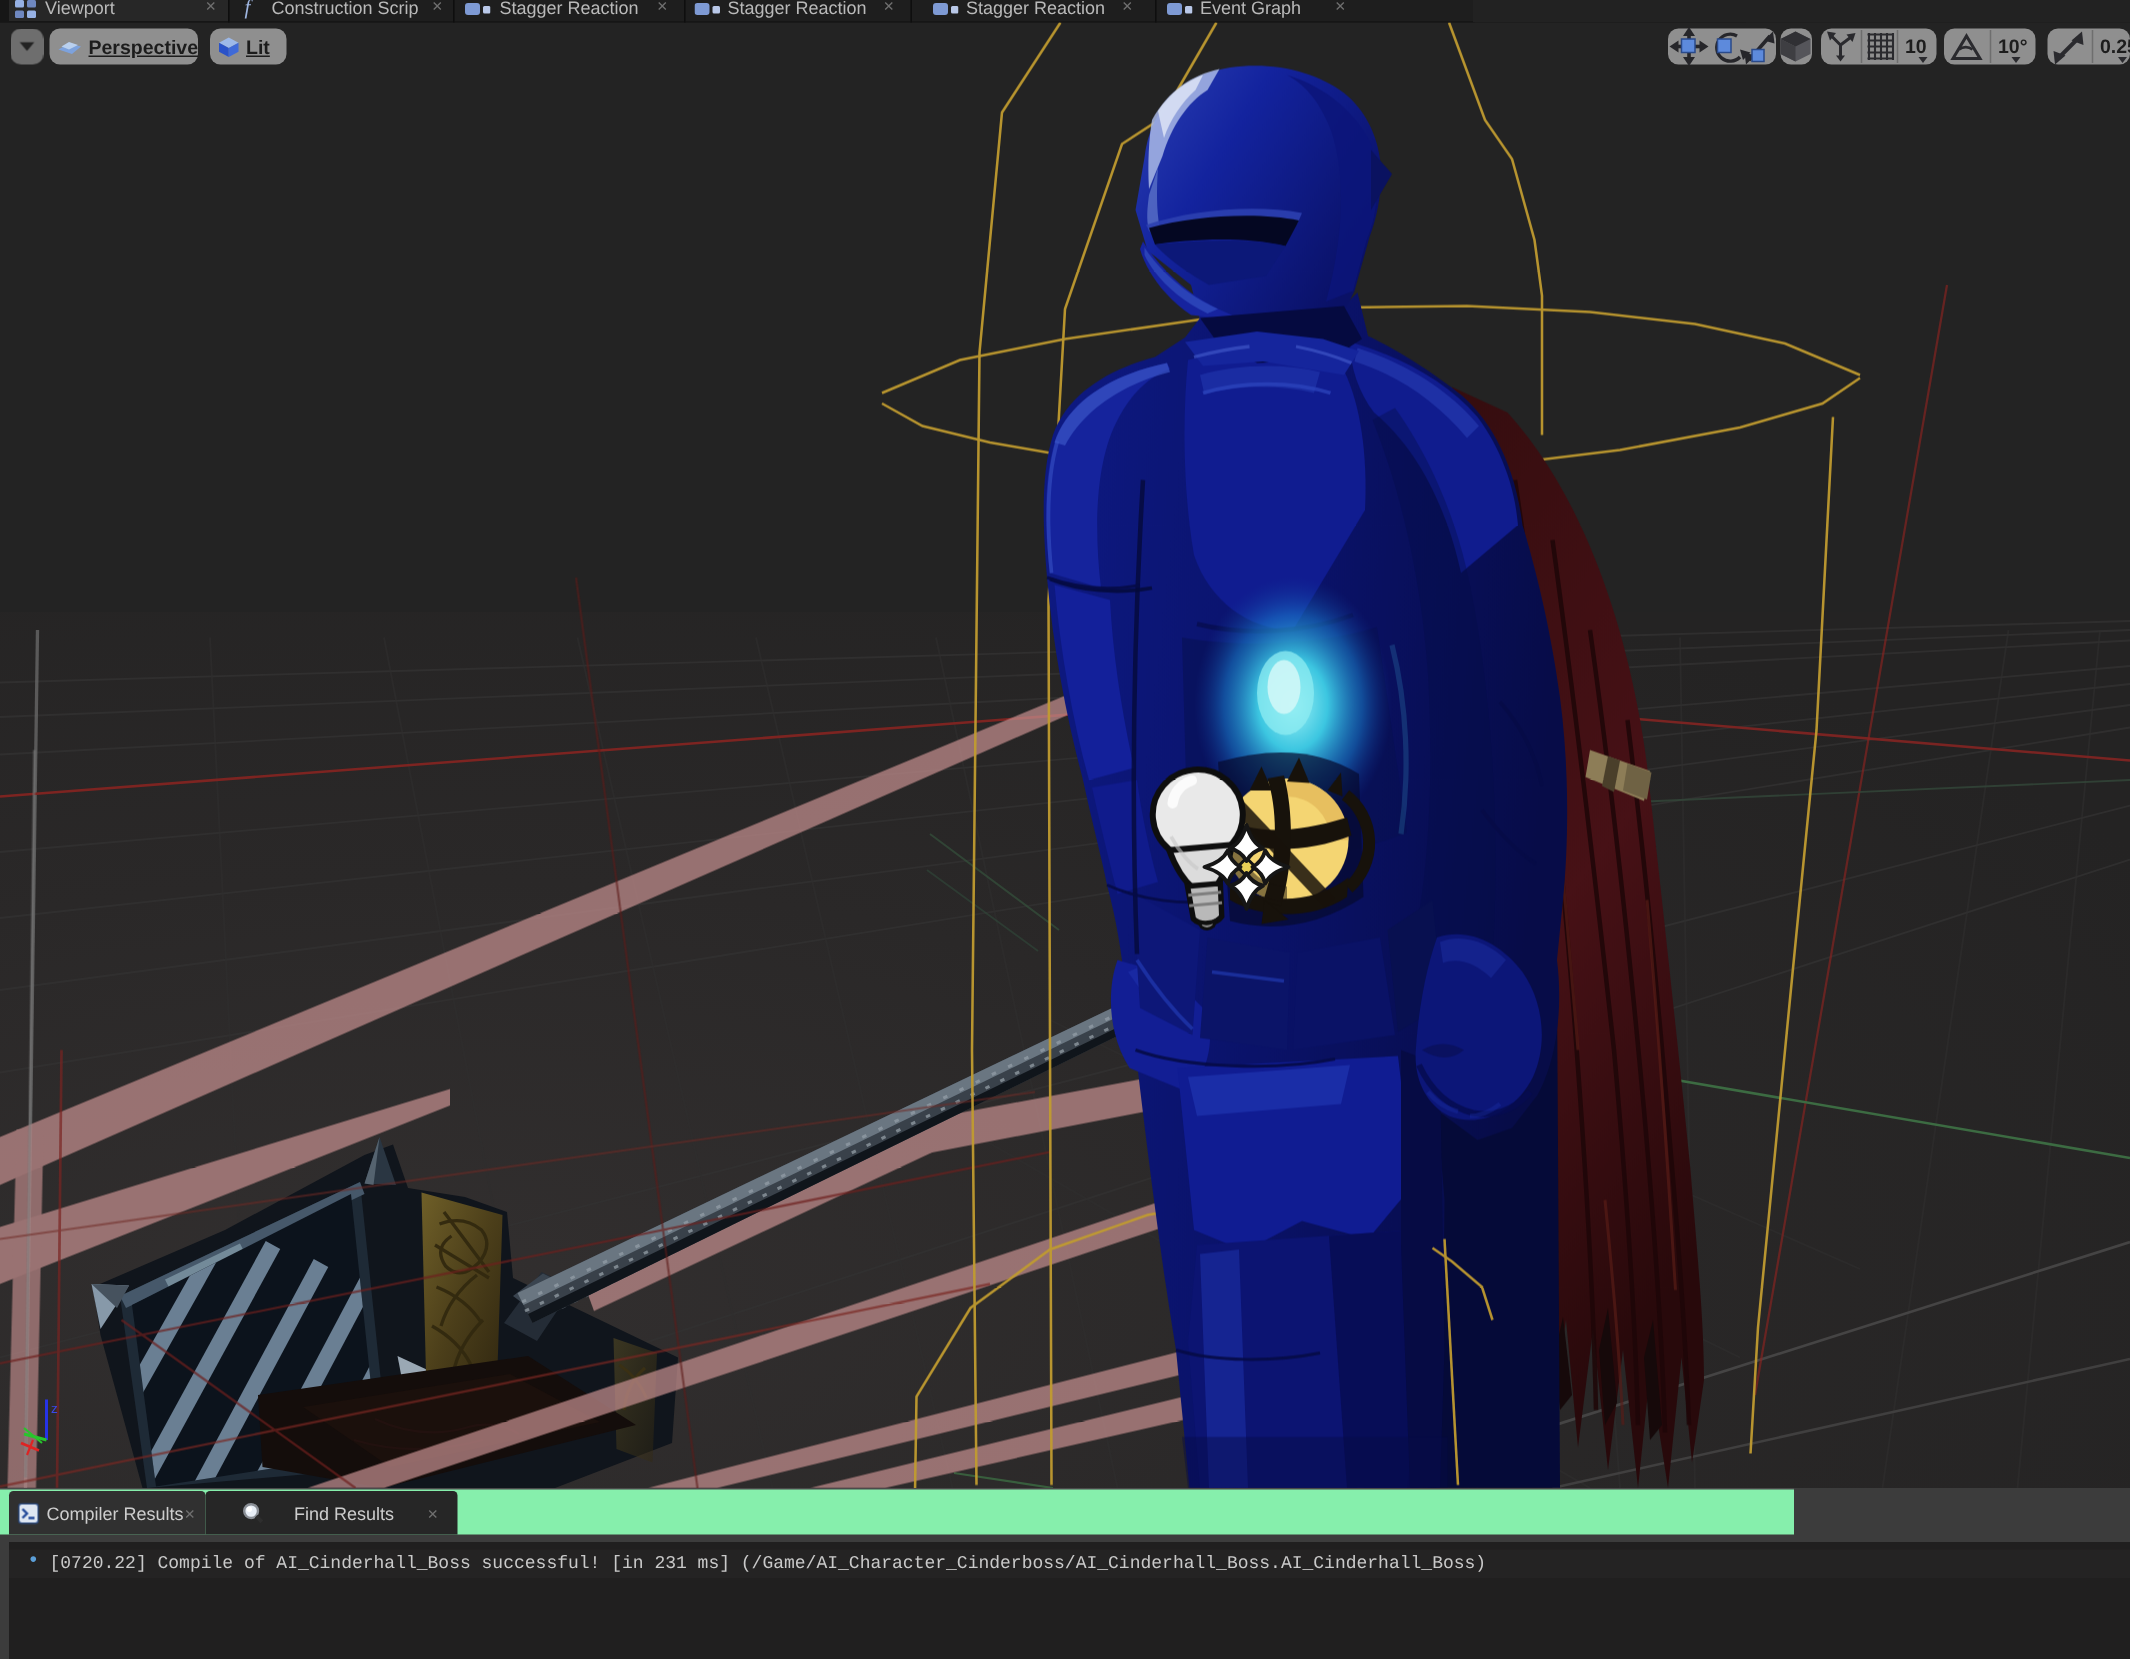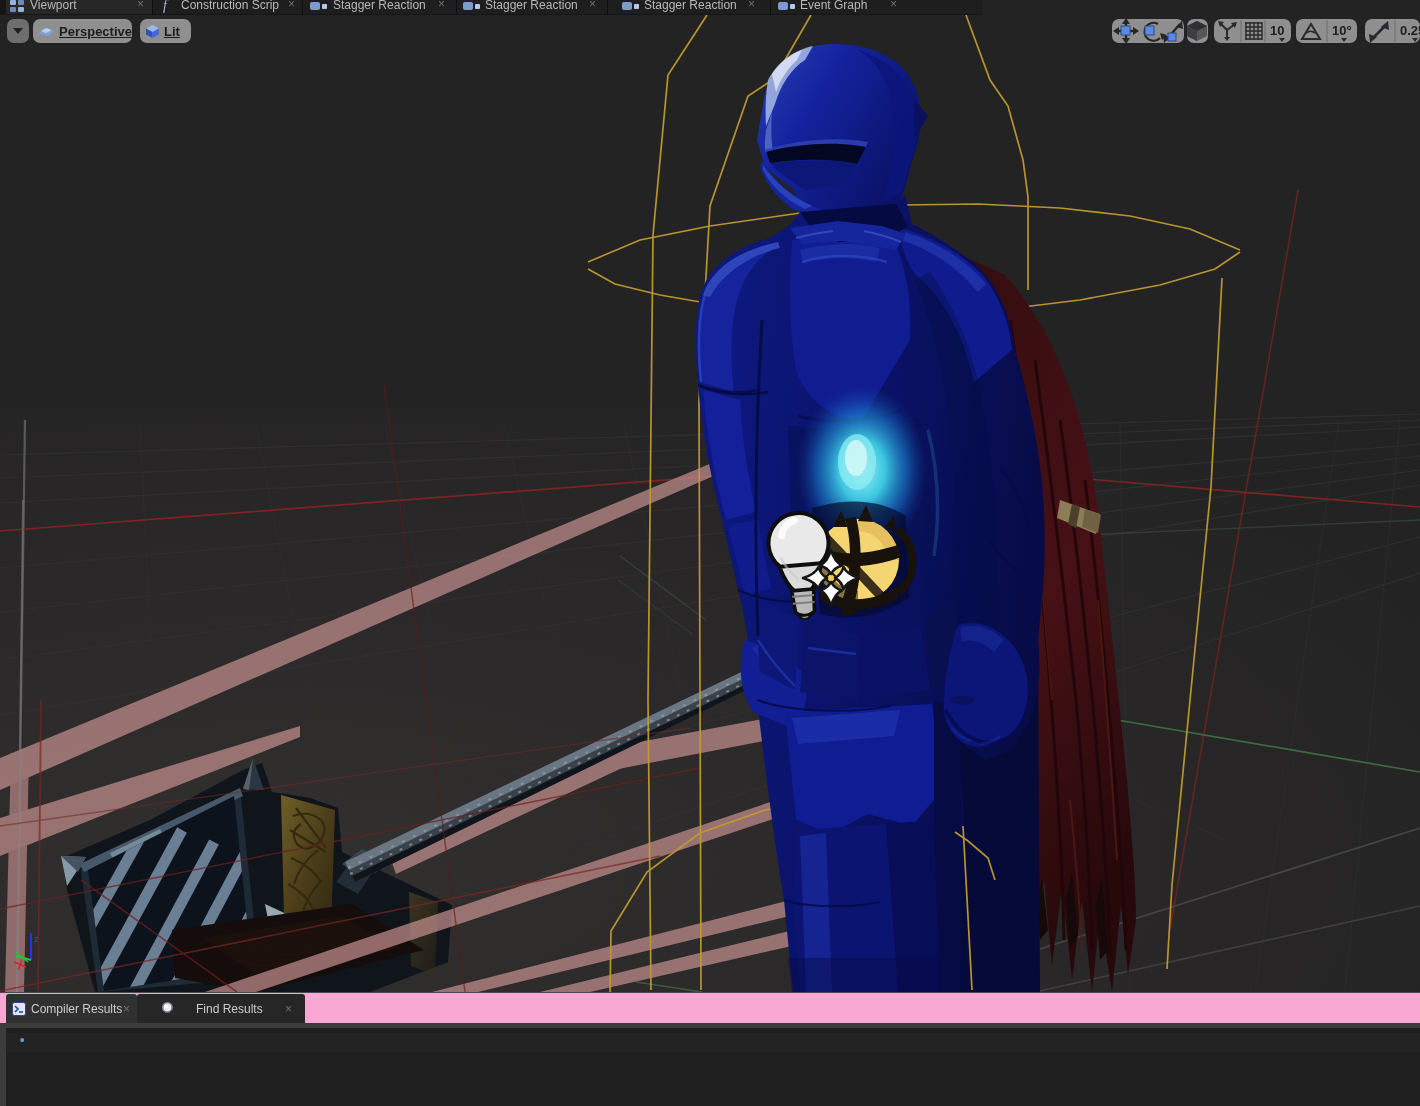--- a/index.html
+++ b/index.html
@@ -8,21 +8,21 @@
   #toptabs{position:absolute;left:0;top:0;width:1164px;height:15px;background:#161616;}
   .ttab{position:absolute;top:-16px;height:30px;border-radius:4px 4px 0 0;background:#1e1e1e;}
   .ttab .lbl{position:absolute;top:14px;font-size:12px;color:#b9b9b9;white-space:nowrap;}
   .ttab .tx{position:absolute;top:13px;font-size:12px;color:#6f6f6f;}
   #toptabs .sep{position:absolute;top:0;width:1px;height:15px;background:#0e0e0e;}
   
   .vbtn{position:absolute;top:19px;height:24px;background:#8f8f8f;border-radius:7px;
     color:#1c1c1c;font-size:13px;font-weight:bold;display:flex;align-items:center;text-decoration:underline;}
   
   #bottom{position:absolute;left:0;top:992px;width:1420px;height:114px;background:#3c3c3c;}
-  #btabbar{position:absolute;left:0;top:0;width:1420px;height:30px;background:#f9a8d4;border-top:1px solid #4a4a4a;}
+  #btabbar{position:absolute;left:0;top:0;width:1196px;height:30px;background:#86efac;border-top:1px solid #4a4a4a;}
   .btab{position:absolute;top:1px;height:29px;font-size:12px;color:#cdcdcd;display:flex;align-items:center;}
   #blog{position:absolute;left:6px;top:36px;width:1414px;height:78px;background:#201f1f;}
   #logline{position:absolute;left:0px;top:5px;width:1414px;height:19px;background:#242323;
     font-family:"Liberation Mono",monospace;font-size:12px;color:#c9c9c9;line-height:19px;}
 </style></head>
 <body>
 <div id="app">
 
   <svg id="vp" width="1420" height="992" viewBox="0 0 1420 992" style="position:absolute;left:0;top:0">
   <defs>
@@ -534,16 +534,17 @@
             <circle cx="5.2" cy="5.2" r="1.8" fill="#ffffff"></circle>
             <path d="M9.8 9.8 L13.6 13.6" stroke="#2e2e2e" stroke-width="2.6"></path>
           </svg>
         <span style="margin-left:20px">Find Results</span>
         <span style="position:absolute;left:148px;color:#6f6f6f">×</span>
       </div>
     </div>
     <div id="blog">
       <div id="logline">
         <span style="color:#5c9fd8;font-size:14px;position:absolute;left:12px;top:-1px">•</span>
+        <span style="position:absolute;left:27px">[0720.22] Compile of AI_Cinderhall_Boss successful! [in 231 ms] (/Game/AI_Character_Cinderboss/AI_Cinderhall_Boss.AI_Cinderhall_Boss)</span>
       </div>
     </div>
   </div>
 </div>
 
 </body></html>

